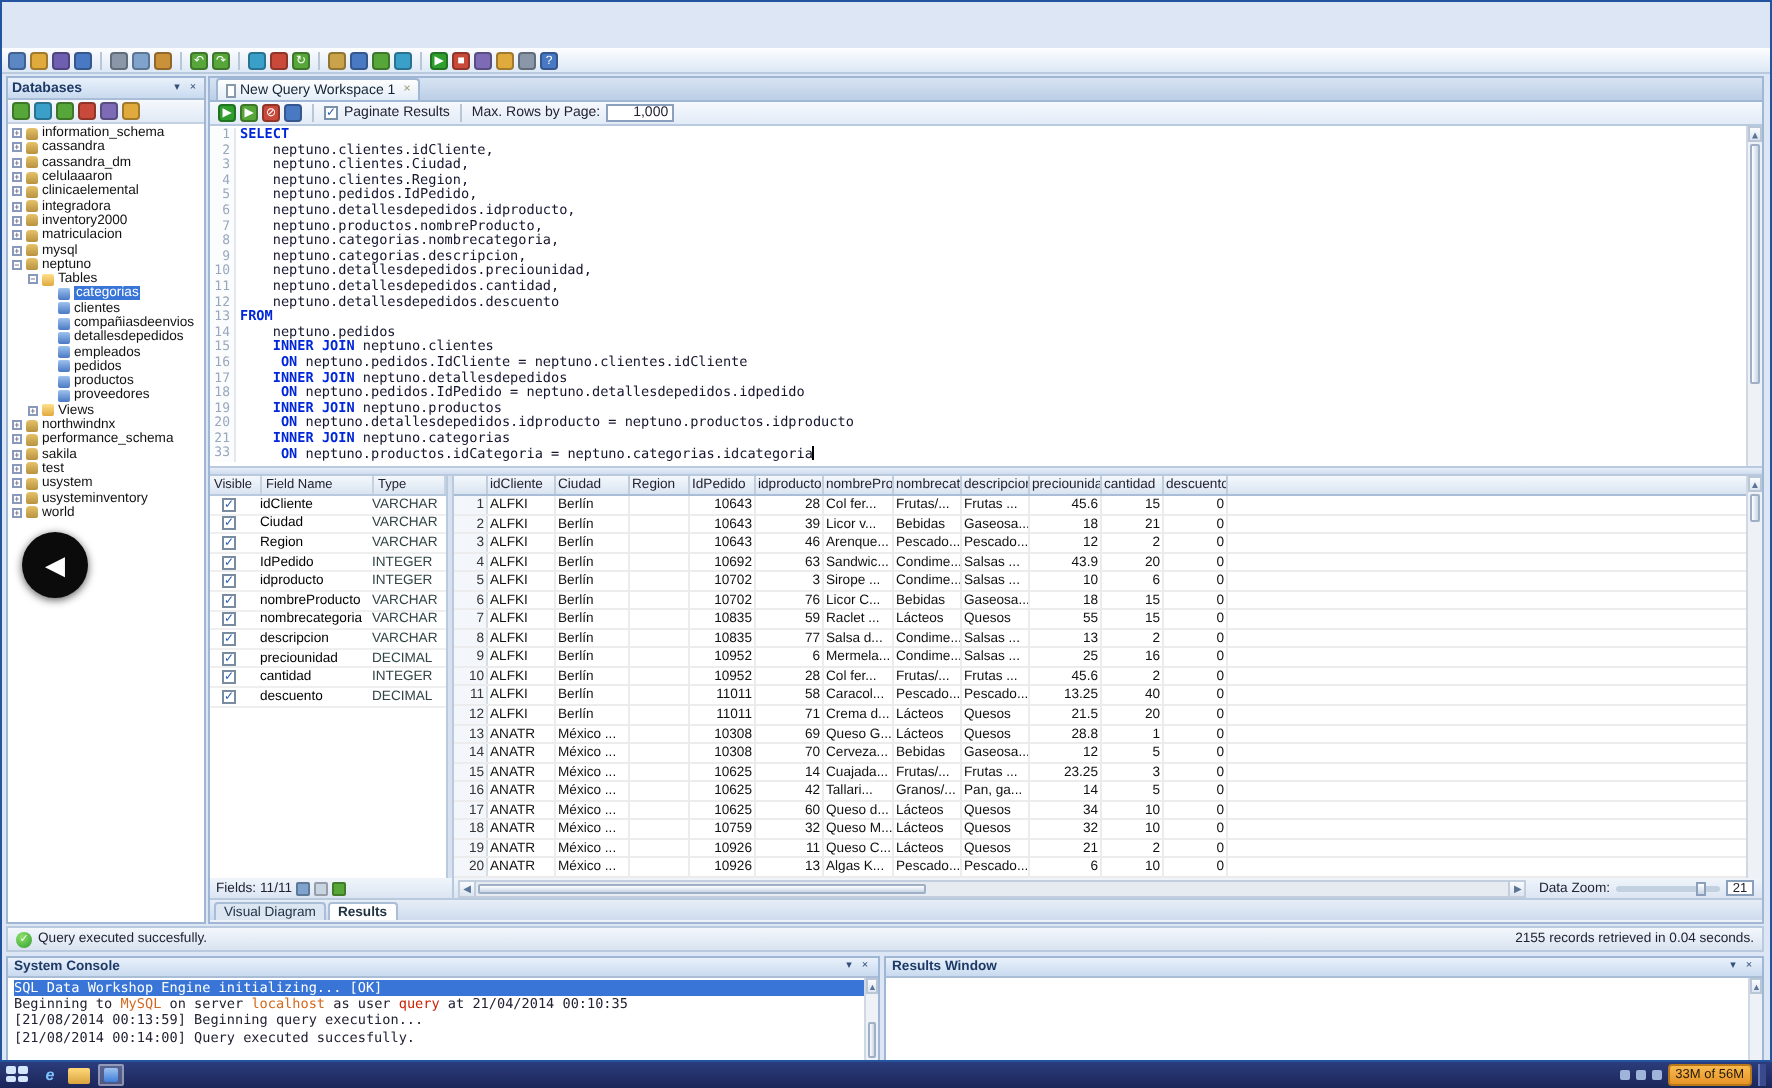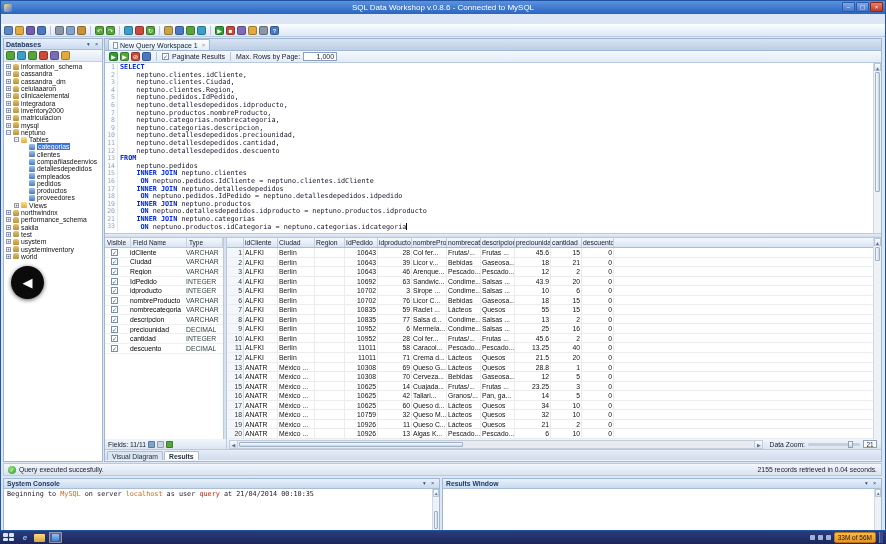--- a/index.html
+++ b/index.html
@@ -117,29 +117,20 @@
 .show-desktop{width:4px;height:11px;background:#3b4a8c;border-left:1px solid #6a7ab8;}
 
 .annotation-circle{position:absolute;left:11px;top:266px;width:33px;height:33px;border-radius:50%;background:#0b0b0b;box-shadow:0 1px 4px rgba(0,0,0,.65);display:flex;align-items:center;justify-content:center;color:#fff;font-size:13px;z-index:50;}
 </style>
 </head>
 <body>
 
 <div class="screen">
   <div class="app">
 
-    <div class="titlebar">
-      <span class="app-icon"></span>
-      <div class="title">SQL Data Workshop v.0.8.6 - Connected to MySQL</div>
-      <div class="winctrl">
-        <span class="wbtn">–</span>
-        <span class="wbtn">▢</span>
-        <span class="wbtn close">×</span>
-      </div>
-    </div>
 
     <div class="toolbar-main">
         <span class="chip" style="background: rgb(91, 135, 197);"></span>
         <span class="chip" style="background: rgb(224, 170, 60);"></span>
         <span class="chip" style="background: rgb(111, 95, 176);"></span>
         <span class="chip" style="background: rgb(74, 121, 196);"></span>
         <span class="tsep"></span>
         <span class="chip" style="background: rgb(138, 151, 168);"></span>
         <span class="chip" style="background: rgb(127, 163, 204);"></span>
         <span class="chip" style="background: rgb(201, 145, 58);"></span>
@@ -849,21 +840,24 @@
     <div class="dockpanels">
       <div class="dockpanel console-panel">
         <div class="dock-hdr">
           <span>System Console</span>
           <span class="hdr-icons">
               <span class="hicon">▾</span>
               <span class="hicon">×</span>
             </span>
         </div>
         <div class="dock-body" id="consolebody">
+            <div class="cline csel"><span>SQL Data Workshop Engine initializing... [OK]</span></div>
             <div class="cline"><span>Beginning to </span><span style="color: rgb(210, 105, 30);">MySQL</span><span> on server </span><span style="color: rgb(210, 105, 30);">localhost</span><span> as user </span><span style="color: rgb(204, 34, 0);">query</span><span> at 21/04/2014 00:10:35</span></div>
+            <div class="cline"><span>[21/08/2014 00:13:59] Beginning query execution...</span></div>
+            <div class="cline"><span>[21/08/2014 00:14:00] Query executed succesfully.</span></div>
           </div>
         <div class="dock-vscroll">
           <div class="sarrow">▲</div>
           <div class="sthumb" style="height:18px;margin-top:14px;"></div>
         </div>
       </div>
       <div class="dockpanel rwin-panel">
         <div class="dock-hdr">
           <span>Results Window</span>
           <span class="hdr-icons">

